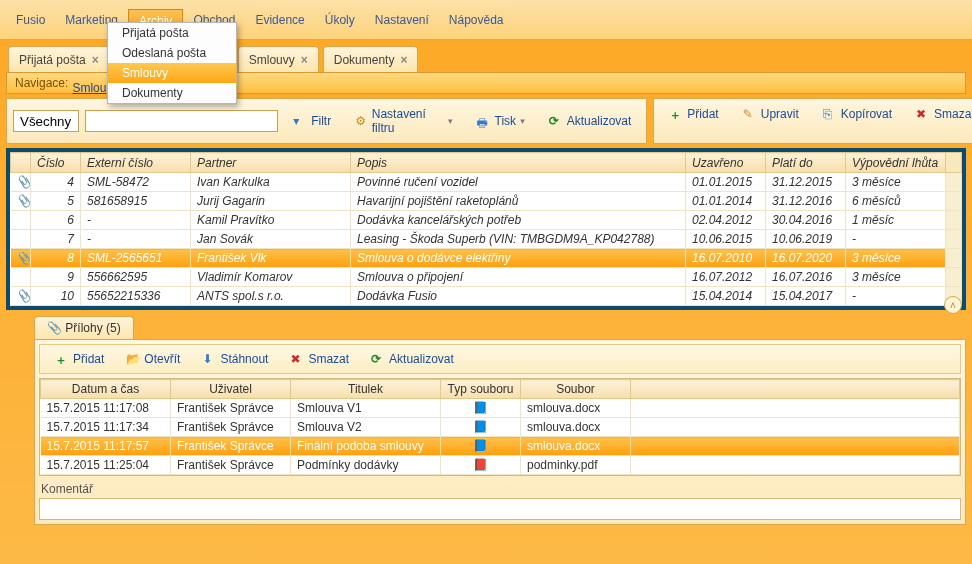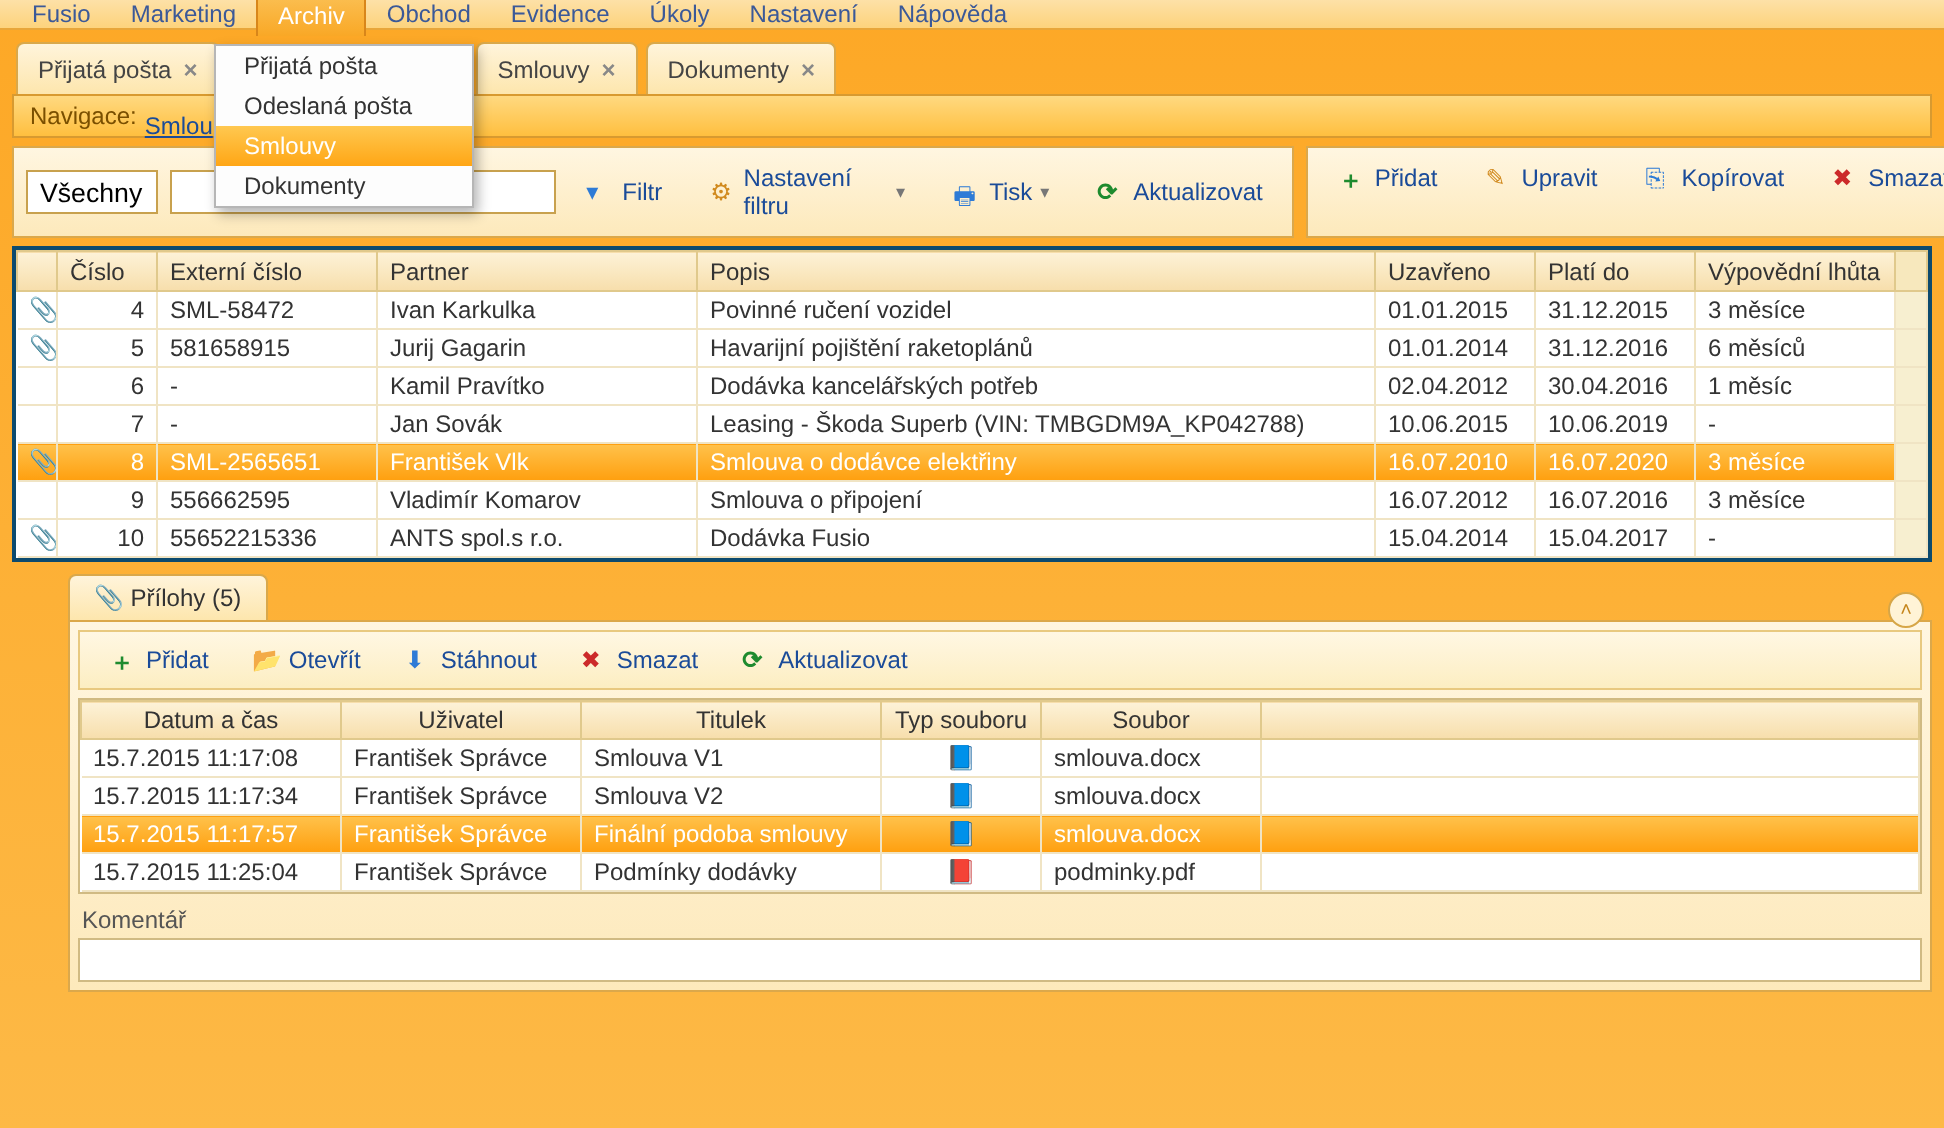--- a/index.html
+++ b/index.html
@@ -11,21 +11,21 @@
     width: 972px;
     height: 564px;
     overflow: hidden;
     color: #333;
   }
   
   .menubar {
     display: flex;
     background: linear-gradient(to bottom, #fde1a7, #fdd37c);
     border-bottom: 1px solid #e8a63a;
-    height: 15px;
+    height: 40px;
     align-items: center;
     padding-left: 6px;
   }
   .menubar .mi {
     padding: 2px 10px;
     height: 22px;
     line-height: 18px;
     color: #3b5998;
     border-right: 0;
     position: relative;
@@ -113,21 +113,22 @@
     cursor:pointer;
     font-size:12px;
   }
   .toprow { display:flex; gap:6px; margin:0 6px;}
   .toprow .left{ flex:1;background:linear-gradient(to bottom,#fff6e1,#fde9bb);border:1px solid #dba84b;}
   .toprow .right{background:linear-gradient(to bottom,#fff6e1,#fde9bb);border:1px solid #dba84b;}
   
   .grid {
     margin: 4px 6px 0 6px;
     background:#fff;
-    border:2px solid #0c4a6e;
+    border:4px solid #0c4a6e;
+    font-style:italic;
   }
   .grid table { width:100%; border-collapse:collapse; table-layout:fixed; font-size:12px;}
   .grid th {
     text-align:left;
     background: linear-gradient(to bottom,#fdf2d7,#f7deab);
     border: 1px solid #e0c98c;
     padding: 2px 6px;
     font-weight: normal;
     color:#333;
     height:20px;

